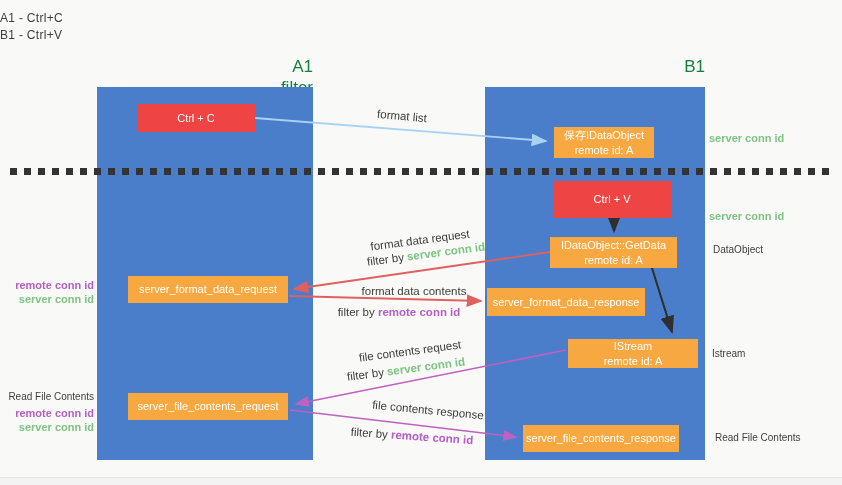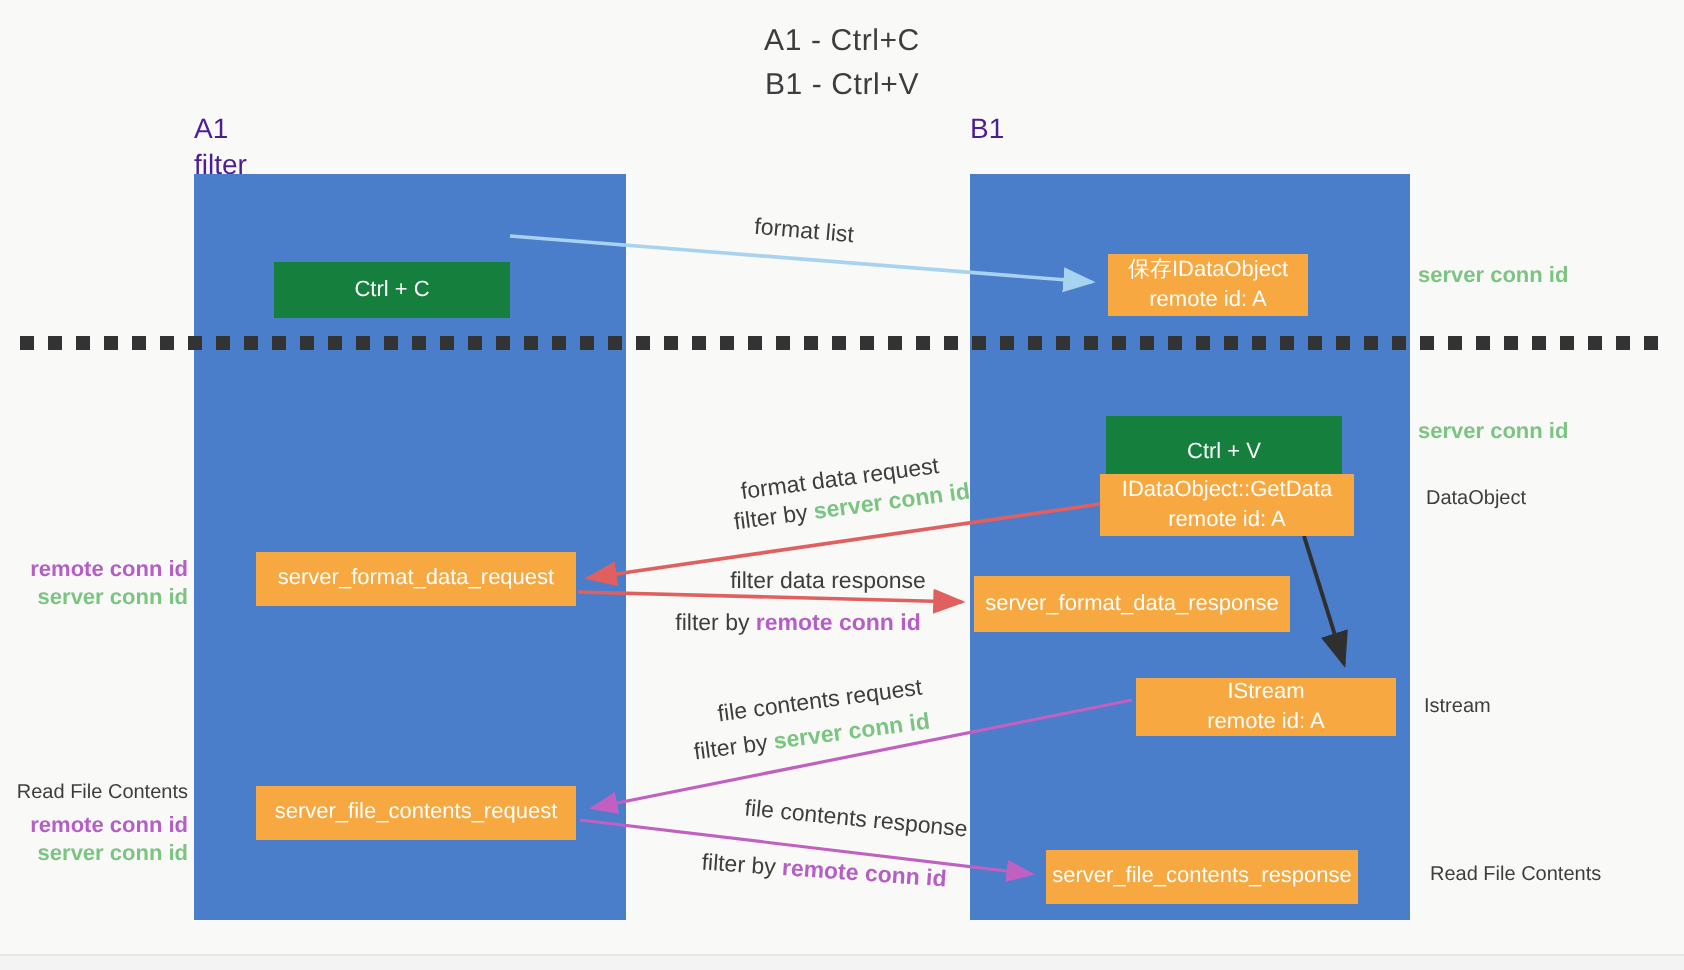--- a/index.html
+++ b/index.html
@@ -1,34 +1,34 @@
 <!DOCTYPE html>
 <html><head>
 <meta charset="utf-8">
 <style>
   html,body{margin:0;padding:0;}
   body{font-family:"Liberation Sans","DejaVu Sans",sans-serif;background:#f9f9f8;}
   .canvas{position:relative;width:842px;height:485px;background:#f9f9f8;overflow:hidden;}
 
-  .title{position:absolute;left:0;top:10px;width:842px;text-align:center;
-         font-size:15px;color:#3d3d3d;line-height:1.45;}
+  .title{position:absolute;left:0;top:10px;width:842px;text-align:left;
+         font-size:12px;color:#3d3d3d;line-height:1.45;}
   .title div{letter-spacing:.3px;}
 
-  .col-header{position:absolute;text-align:left;font-size:14px;color:#4c1d95;line-height:1.25;}
+  .col-header{position:absolute;text-align:right;font-size:17px;color:#15803d;line-height:1.25;}
 
   .lane{position:absolute;background:#4a7dca;}
 
   .dotted-line{position:absolute;left:10px;top:168px;width:826px;height:7px;
                background:repeating-linear-gradient(90deg,#333 0 7px,transparent 7px 14px);}
 
   .arrows{position:absolute;left:0;top:0;pointer-events:none;}
 
   .box{position:absolute;display:flex;flex-direction:column;align-items:center;justify-content:center;
        color:#fff;font-size:11px;text-align:center;line-height:1.3;white-space:nowrap;}
-  .box.green{background:#15803d;margin-top:27px;}
+  .box.green{background:#ef4444;}
   .box.orange{background:#f7a841;}
 
   .lbl{position:absolute;font-size:11.5px;color:#3d3d3d;white-space:nowrap;}
   .lbl.center{transform:translate(-50%,-50%);}
   .lbl .green-key{color:#7cc481;font-weight:bold;}
   .lbl .purple-key{color:#b55fc6;font-weight:bold;}
   .side-green{color:#7cc481;font-weight:bold;font-size:11px;}
   .side-purple{color:#b55fc6;font-weight:bold;font-size:11px;}
   .side-black{color:#3d3d3d;font-size:10px;}
   .left-annot{position:absolute;left:0;width:94px;text-align:right;line-height:1.3;white-space:nowrap;}
@@ -128,21 +128,21 @@
   </div>
 
   <div class="lbl center" style="left:420px;top:240px;transform:translate(-50%,-50%) rotate(-7.5deg);">
     <span>format data request</span>
   </div>
   <div class="lbl center" style="left:426px;top:254px;transform:translate(-50%,-50%) rotate(-7.5deg);">
     <span>filter by </span><span class="green-key">server conn id</span>
   </div>
 
   <div class="lbl center" style="left:414px;top:291px;">
-    <span>filter data response</span>
+    <span>format data contents</span>
   </div>
   <div class="lbl center" style="left:399px;top:312px;">
     <span>filter by </span><span class="purple-key">remote conn id</span>
   </div>
 
   <div class="lbl center" style="left:410px;top:351px;transform:translate(-50%,-50%) rotate(-7.5deg);">
     <span>file contents request</span>
   </div>
   <div class="lbl center" style="left:406px;top:369px;transform:translate(-50%,-50%) rotate(-7.5deg);">
     <span>filter by </span><span class="green-key">server conn id</span>

